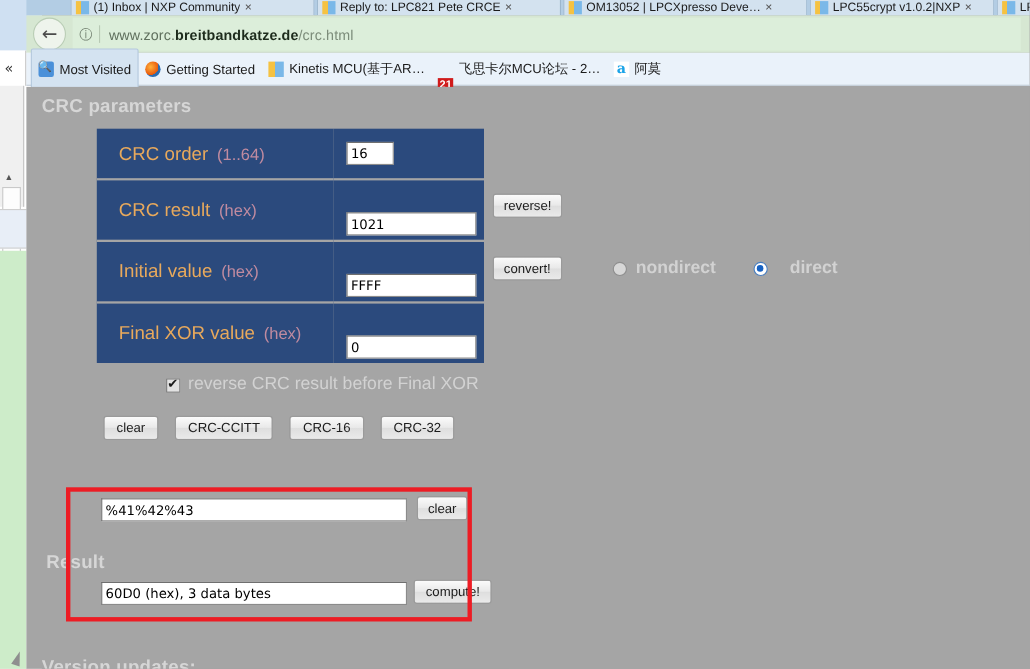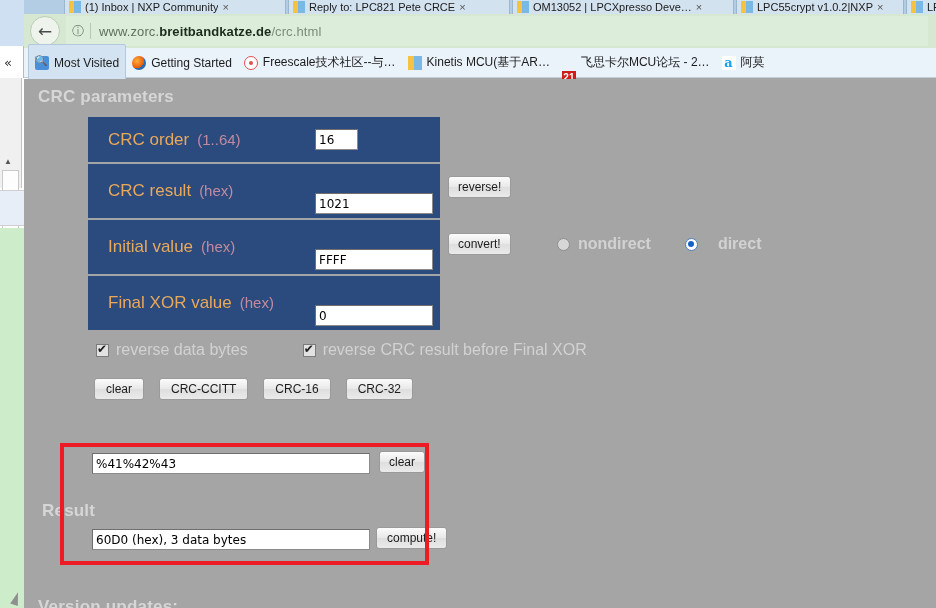--- a/index.html
+++ b/index.html
@@ -209,24 +209,20 @@
   <div id="bookmarkbar">
     <div class="bm selected">
       <span class="ico ico-star"></span>
       <span class="bm-label">Most Visited</span>
     </div>
     <div class="bm">
       <span class="ico ico-fox"></span>
       <span class="bm-label">Getting Started</span>
     </div>
     <div class="bm">
-      <span class="ico ico-freescale"></span>
-      <span class="bm-label">Freescale技术社区--与…</span>
-    </div>
-    <div class="bm">
       <span class="ico ico-stripes"></span>
       <span class="bm-label">Kinetis MCU(基于AR…</span>
     </div>
     <div class="bm">
       <span class="ico ico-red21">21</span>
       <span class="bm-label">飞思卡尔MCU论坛 - 2…</span>
     </div>
     <div class="bm">
       <span class="ico ico-amo">a</span>
       <span class="bm-label">阿莫</span>
@@ -282,24 +278,20 @@
         <span class="radio"></span>
         <span class="radio-lbl">nondirect</span>
       </div>
       <div class="grp" style="margin-right:0;gap:20px;">
         <span class="radio on"></span>
         <span class="radio-lbl">direct</span>
       </div>
     </div>
 
     <div id="checkrow">
-      <div class="cb-item">
-        <span class="cbox on"></span>
-        <span class="cb-lbl">reverse data bytes</span>
-      </div>
       <div class="cb-item second">
         <span class="cbox on"></span>
         <span class="cb-lbl">reverse CRC result before Final XOR</span>
       </div>
     </div>
 
     <div id="presetrow">
       <button class="btn">clear</button>
       <button class="btn">CRC-CCITT</button>
       <button class="btn">CRC-16</button>

